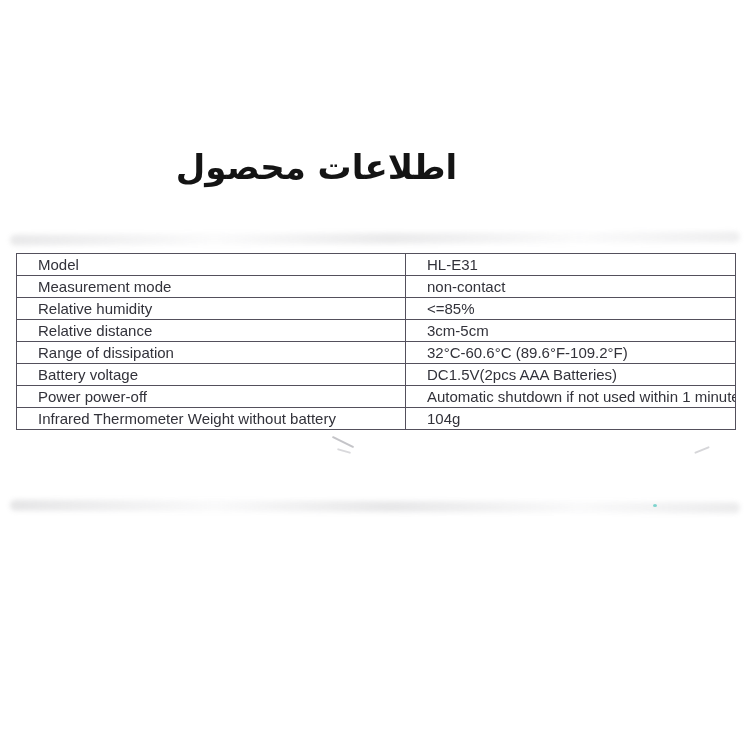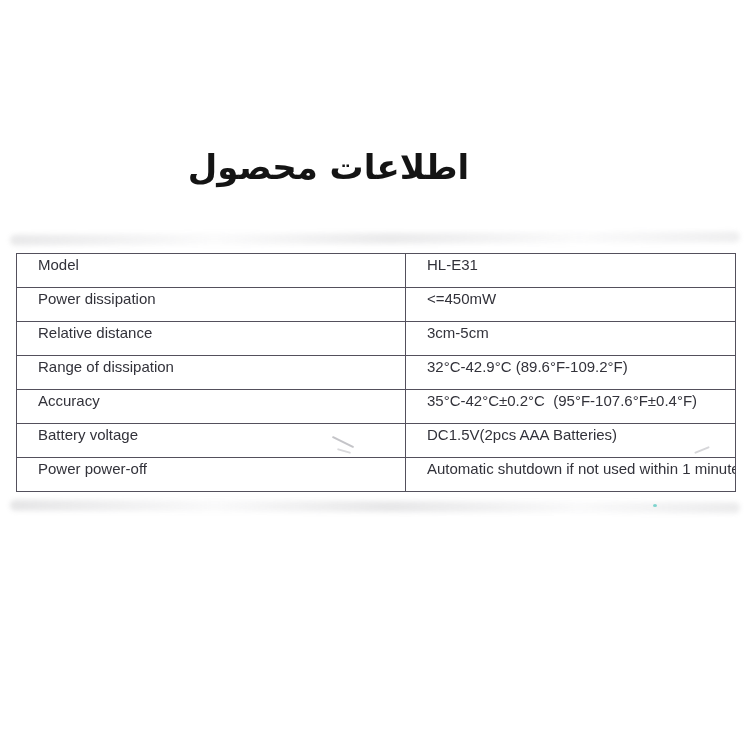--- a/index.html
+++ b/index.html
@@ -7,21 +7,21 @@
     width: 750px; height: 750px;
     background: #ffffff;
     position: relative;
     overflow: hidden;
     font-family: "Liberation Sans", sans-serif;
   }
   .page { position: absolute; inset: 0; }
 
   .title {
     position: absolute;
-    top: 138px; left: 16px; width: 625px;
+    top: 138px; left: 4px; width: 625px;
     margin: 0;
     text-align: center;
     direction: rtl;
     font-family: "DejaVu Sans", sans-serif;
     font-size: 34px;
     font-weight: bold;
     color: #141414;
     line-height: 58px;
     letter-spacing: 0.5px;
   }
@@ -31,21 +31,21 @@
     top: 253px; left: 16px;
     width: 720px;
     border-collapse: collapse;
     table-layout: fixed;
   }
   .spec-table td {
     border: 1px solid #53505c;
     height: 21px;
     font-size: 15px;
     color: #32323a;
-    padding: 0 6px 12px 21px;
+    padding: 0 6px 0 21px;
     line-height: 21px;
     white-space: nowrap;
     overflow: hidden;
     background: #ffffff;
   }
   .spec-table td.label { width: 361px; }
 
   
   .smudge {
     position: absolute;
@@ -92,42 +92,46 @@
 
   <div class="smudge smudge-top"></div>
 
   <table class="spec-table">
     <tbody id="spec-tbody">
         <tr>
           <td class="label">Model</td>
           <td class="value">HL-E31</td>
         </tr>
         <tr>
-          <td class="label">Power dissipation</td>
-          <td class="value">&lt;=450mW</td>
+          <td class="label">Measurement mode</td>
+          <td class="value">non-contact</td>
+        </tr>
+        <tr>
+          <td class="label">Relative humidity</td>
+          <td class="value">&lt;=85%</td>
         </tr>
         <tr>
           <td class="label">Relative distance</td>
           <td class="value">3cm-5cm</td>
         </tr>
         <tr>
           <td class="label">Range of dissipation</td>
-          <td class="value">32°C-42.9°C (89.6°F-109.2°F)</td>
-        </tr>
-        <tr>
-          <td class="label">Accuracy</td>
-          <td class="value">35°C-42°C±0.2°C &nbsp;(95°F-107.6°F±0.4°F)</td>
+          <td class="value">32°C-60.6°C (89.6°F-109.2°F)</td>
         </tr>
         <tr>
           <td class="label">Battery voltage</td>
           <td class="value">DC1.5V(2pcs AAA Batteries)</td>
         </tr>
         <tr>
           <td class="label">Power power-off</td>
           <td class="value">Automatic shutdown if not used within 1 minute</td>
+        </tr>
+        <tr>
+          <td class="label">Infrared Thermometer Weight without battery</td>
+          <td class="value">104g</td>
         </tr>
       </tbody>
   </table>
 
   <div class="smudge smudge-bottom"></div>
 
   <div class="scratch s1"></div>
   <div class="scratch s2"></div>
   <div class="scratch s3"></div>
   <div class="speck"></div>

